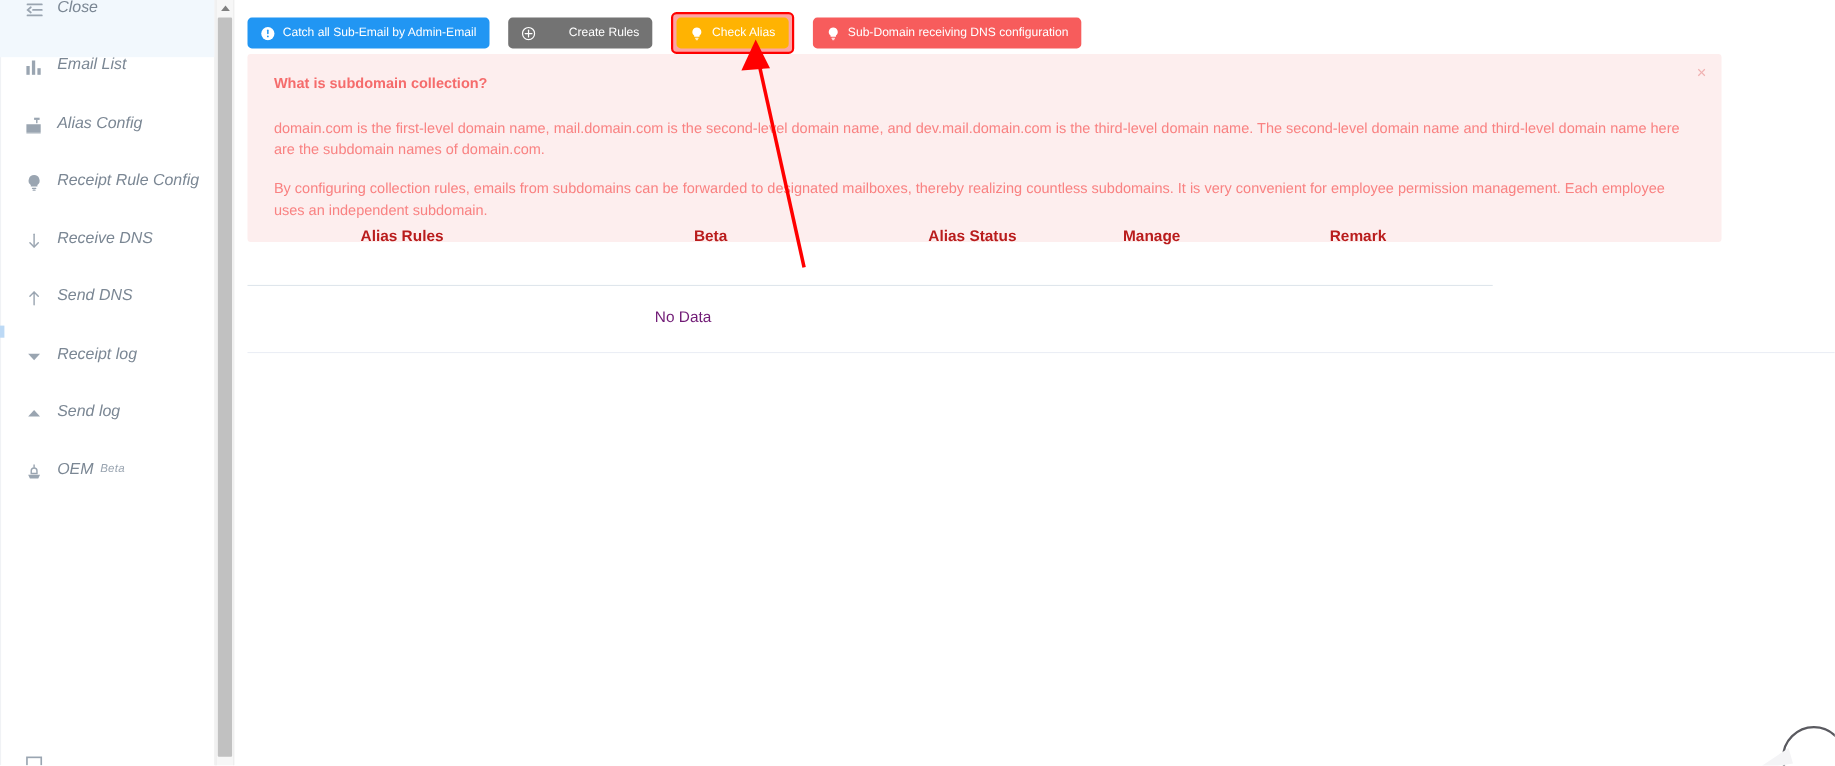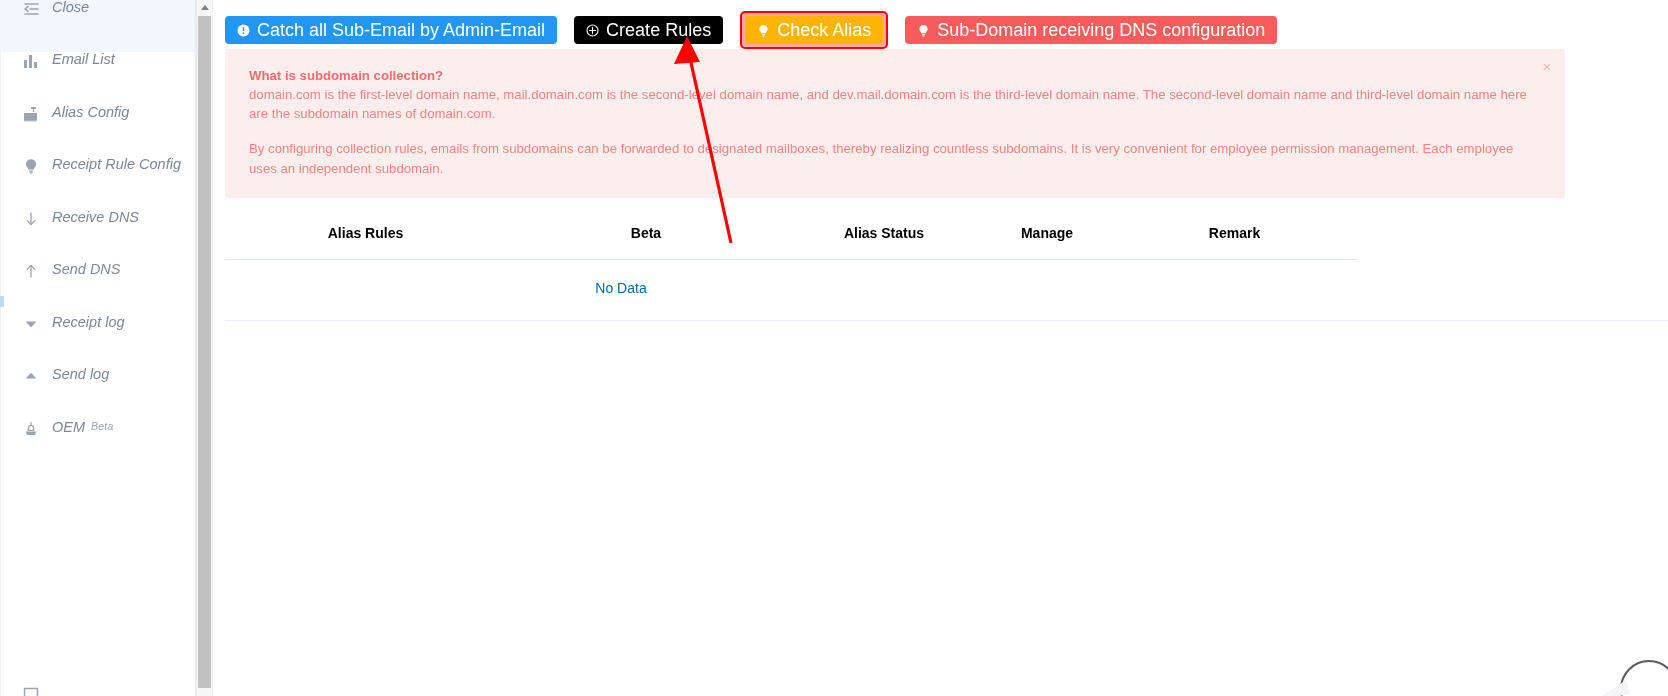--- a/index.html
+++ b/index.html
@@ -146,39 +146,39 @@
   }
   .btn {
     display: inline-flex;
     align-items: center;
     height: 28px;
     padding: 0 12px;
     border: none;
     border-radius: 4px;
     color: #ffffff;
     font-family: "Liberation Sans", sans-serif;
-    font-size: 18px;
+    font-size: 11px;
     line-height: 1;
     cursor: pointer;
     white-space: nowrap;
   }
   .btn-gap { width: 17px; flex: 0 0 17px; }
 
   .btn-icon {
     display: inline-flex;
     align-items: center;
     justify-content: center;
     margin-right: 7px;
     width: 13px; height: 13px;
     flex: 0 0 13px;
   }
   .btn-icon svg { display: block; }
 
   .btn-blue   { background: #2196f3; }
-  .btn-green  { background: #000000; }
+  .btn-green  { background: #737373; gap: 23px; }
   .btn-amber  { background: #ffb302; }
   .btn-red    { background: #f75c5c; }
 
   
   .btn-wrap {
     position: relative;
     display: inline-flex;
     padding: 3px;
     border: 2px solid #ff0000;
     border-radius: 5px;
@@ -194,20 +194,21 @@
     background: #fdeeee;
     border-radius: 3px;
     color: #f98282;
     font-size: 13.2px;
     line-height: 1.45;
   }
   .alert-title {
     color: #f56c6c;
     font-weight: bold;
     font-size: 13.2px;
+    margin-bottom: 22px;
   }
   .alert-p { margin-bottom: 16px; }
   .alert-p:last-child { margin-bottom: 0; }
   .alert-close {
     position: absolute;
     right: 10px; top: 10px;
     width: 16px; height: 16px;
     color: #f0b1b1;
     font-size: 15px;
     line-height: 16px;
@@ -218,39 +219,39 @@
 
   
   .table {
     position: absolute;
     left: 11px; top: 206px;
     width: 1132px;
   }
   .thead {
     display: flex;
     height: 54px;
-    align-items: center;
+    align-items: flex-start;
     border-bottom: 1px solid #dfe6ec;
-    color: #000000;
+    color: #b91c1c;
     font-size: 14px;
     font-weight: bold;
   }
   .th { text-align: center; }
   .th-1 { width: 281px; }
   .th-2 { width: 280px; }
   .th-3 { width: 196px; }
   .th-4 { width: 130px; }
   .th-5 { width: 245px; }
 
   .tbody-empty {
     height: 56px;
     display: flex;
     align-items: center;
     justify-content: center;
-    color: #0369a1;
+    color: #701a75;
     font-size: 14px;
     padding-right: 340px;
   }
   .table-bottom {
     position: absolute;
     left: 11px; top: 320px;
     width: 1443px;
     height: 1px;
     background: #ebeef5;
   }

